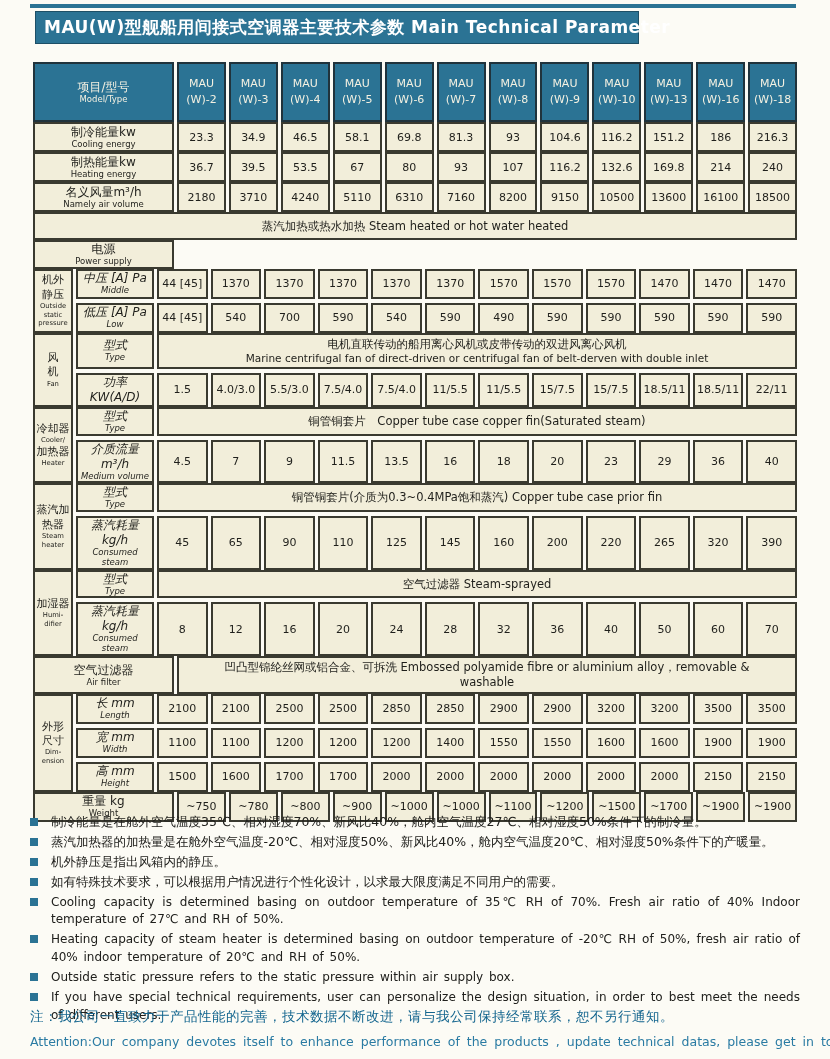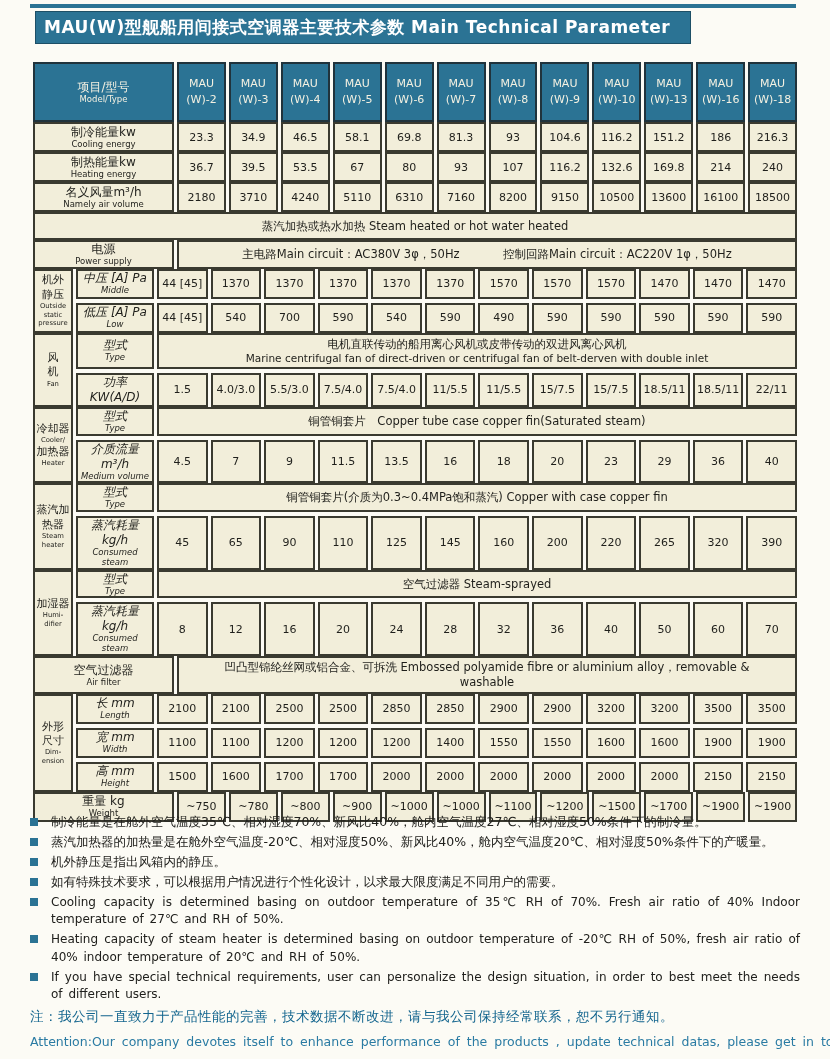--- a/index.html
+++ b/index.html
@@ -1,19 +1,19 @@
 <!DOCTYPE html>
 <html><head>
 <meta charset="utf-8">
 <style>
   html,body{margin:0;padding:0;}
   .page{position:relative;width:830px;height:1059px;background:#fcfbf5;overflow:hidden;
         font-family:"DejaVu Sans","Liberation Sans",sans-serif;color:#1f1f1b;}
   .accent-bar{position:absolute;top:4px;left:30px;width:766px;height:4px;background:#2b7394;}
-  .titlebar{position:absolute;top:11px;left:35px;width:656px;height:33px;background:#2b7394;
+  .titlebar{position:absolute;top:11px;left:35px;width:604px;height:33px;background:#2b7394;
             border:1px solid #1d4f66;box-sizing:border-box;color:#ffffff;font-weight:bold;
             font-size:17px;line-height:31px;padding-left:8px;letter-spacing:.5px;white-space:nowrap;}
   .tbl{position:absolute;top:62px;left:33px;width:764px;display:flex;flex-direction:column;}
   .row{display:flex;gap:3px;align-items:stretch;}
   .cell{background:#f2eeda;border:2px solid #3a3a30;box-sizing:border-box;display:flex;
         flex-direction:column;justify-content:center;align-items:center;text-align:center;}
   .head{background:#2b7394;border-color:#20333c;color:#f4f1e2;}
   .hrow .cell{height:60px;}
   .label-full{width:141px;flex:none;}
   .label-sub{width:78px;flex:none;font-style:italic;}
@@ -157,24 +157,20 @@
       <div class="row">
         <div class="cell span-cell">
           <div class="l1">蒸汽加热或热水加热 Steam heated or hot water heated</div>
         </div>
       </div>
       <div class="row">
         <div class="cell label-full">
           <div class="zh">电源</div>
           <div class="en">Power supply</div>
         </div>
-        <div class="cell span-cell span2">
-          <span>主电路Main circuit：AC380V 3φ，50Hz</span>
-          <span>控制回路Main circuit：AC220V 1φ，50Hz</span>
-        </div>
       </div>
       <div class="row">
         <div class="cell gcell">
           <div class="gzh">机外</div>
           <div class="gzh">静压</div>
           <div class="gen">Outside</div>
           <div class="gen">static</div>
           <div class="gen">pressure</div>
         </div>
         <div class="group-body">
@@ -296,21 +292,21 @@
           <div class="gen">Steam</div>
           <div class="gen">heater</div>
         </div>
         <div class="group-body">
           <div class="row">
             <div class="cell label-sub">
               <div class="zh">型式</div>
               <div class="en">Type</div>
             </div>
             <div class="cell span-cell">
-              <div class="l1">铜管铜套片(介质为0.3~0.4MPa饱和蒸汽) Copper with case copper fin</div>
+              <div class="l1">铜管铜套片(介质为0.3~0.4MPa饱和蒸汽) Copper tube case prior fin</div>
             </div>
           </div>
           <div class="row">
             <div class="cell label-sub">
               <div class="zh">蒸汽耗量kg/h</div>
               <div class="en">Consumed steam</div>
             </div>
             <div class="cell val">45</div>
             <div class="cell val">65</div>
             <div class="cell val">90</div>
@@ -474,20 +470,24 @@
       <div class="note en-note">
         <span class="sq"></span>
         <span>Cooling capacity is determined basing on outdoor temperature of 35℃ RH of 70%. Fresh air ratio of 40% Indoor temperature of 27℃ and RH of 50%.</span>
       </div>
       <div class="note en-note">
         <span class="sq"></span>
         <span>Heating capacity of steam heater is determined basing on outdoor temperature of -20℃ RH of 50%, fresh air ratio of 40% indoor temperature of 20℃ and RH of 50%.</span>
       </div>
       <div class="note en-note">
         <span class="sq"></span>
+        <span>Outside static pressure refers to the static pressure within air supply box.</span>
+      </div>
+      <div class="note en-note">
+        <span class="sq"></span>
         <span>If you have special technical requirements, user can personalize the design situation, in order to best meet the needs of different users.</span>
       </div>
     </div>
   <div class="attn">
     <div class="attn-zh">注：我公司一直致力于产品性能的完善，技术数据不断改进，请与我公司保持经常联系，恕不另行通知。</div>
     <div class="attn-en">Attention:Our company devotes itself to enhance performance of the products , update technical datas, please get in touch with us without prior notice</div>
   </div>
 </div>
 
 </body></html>

